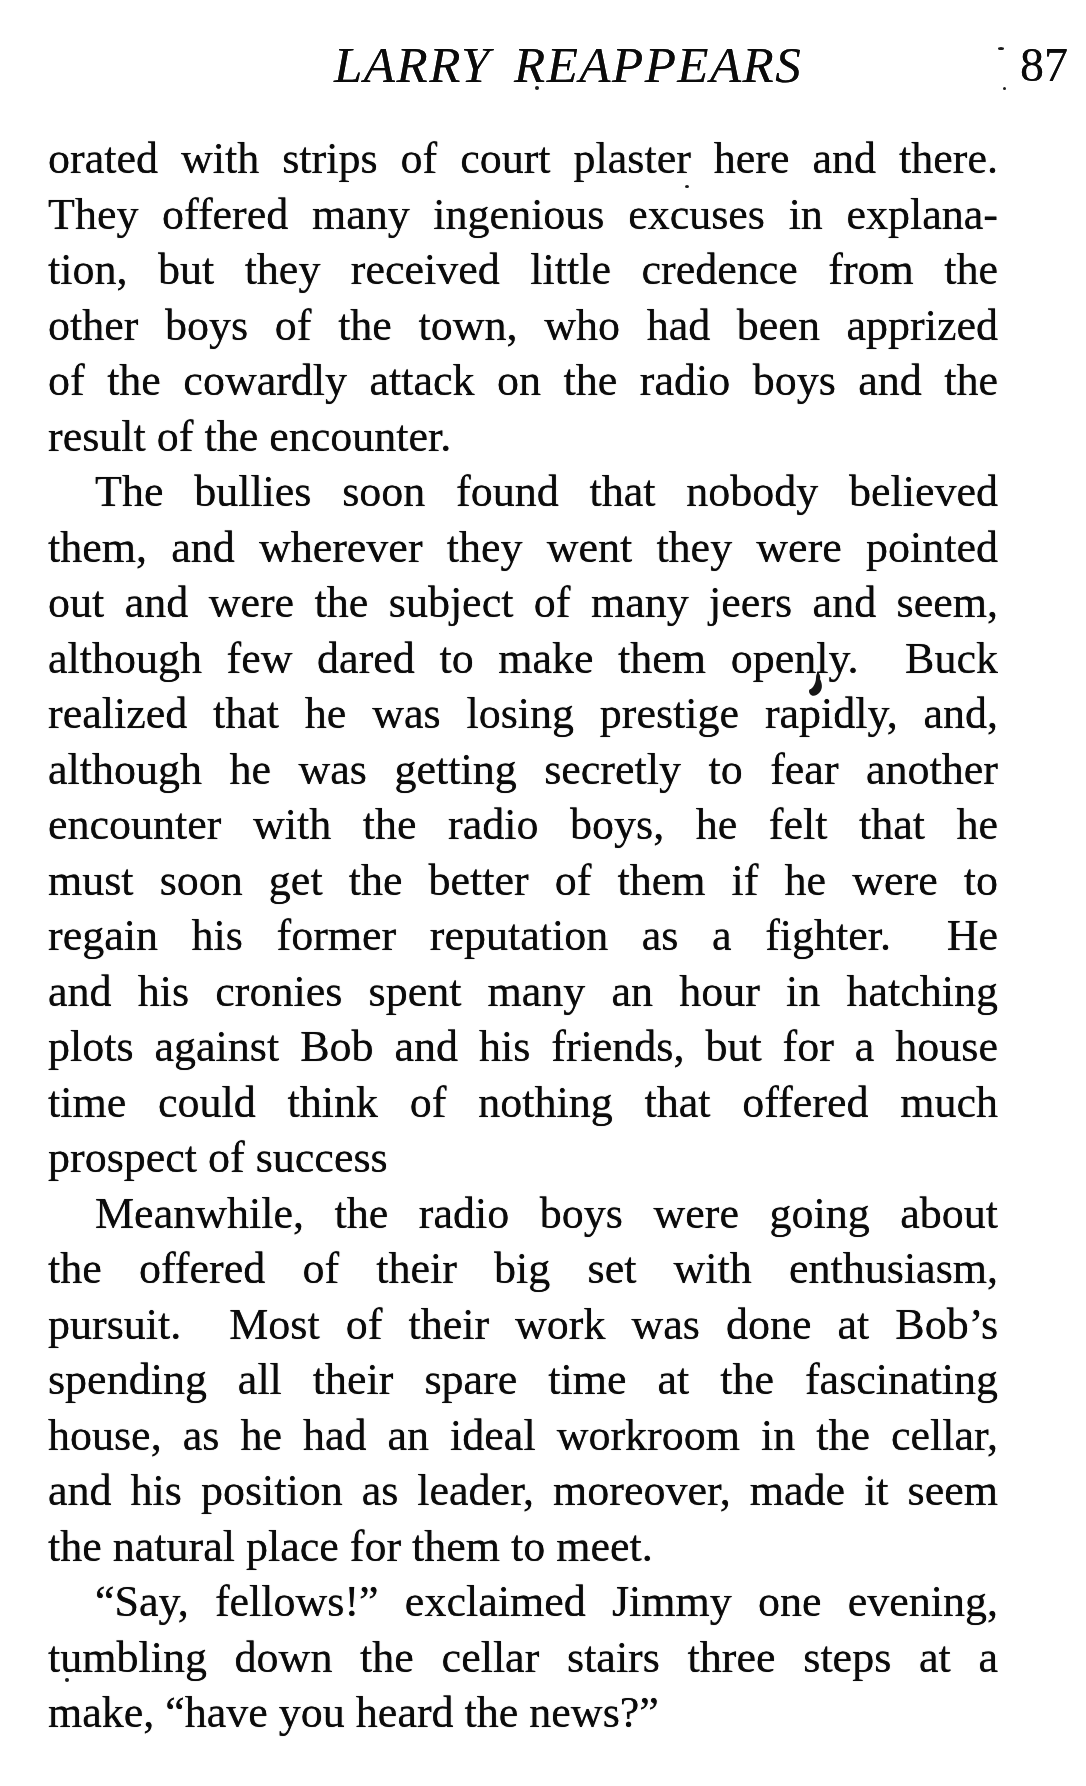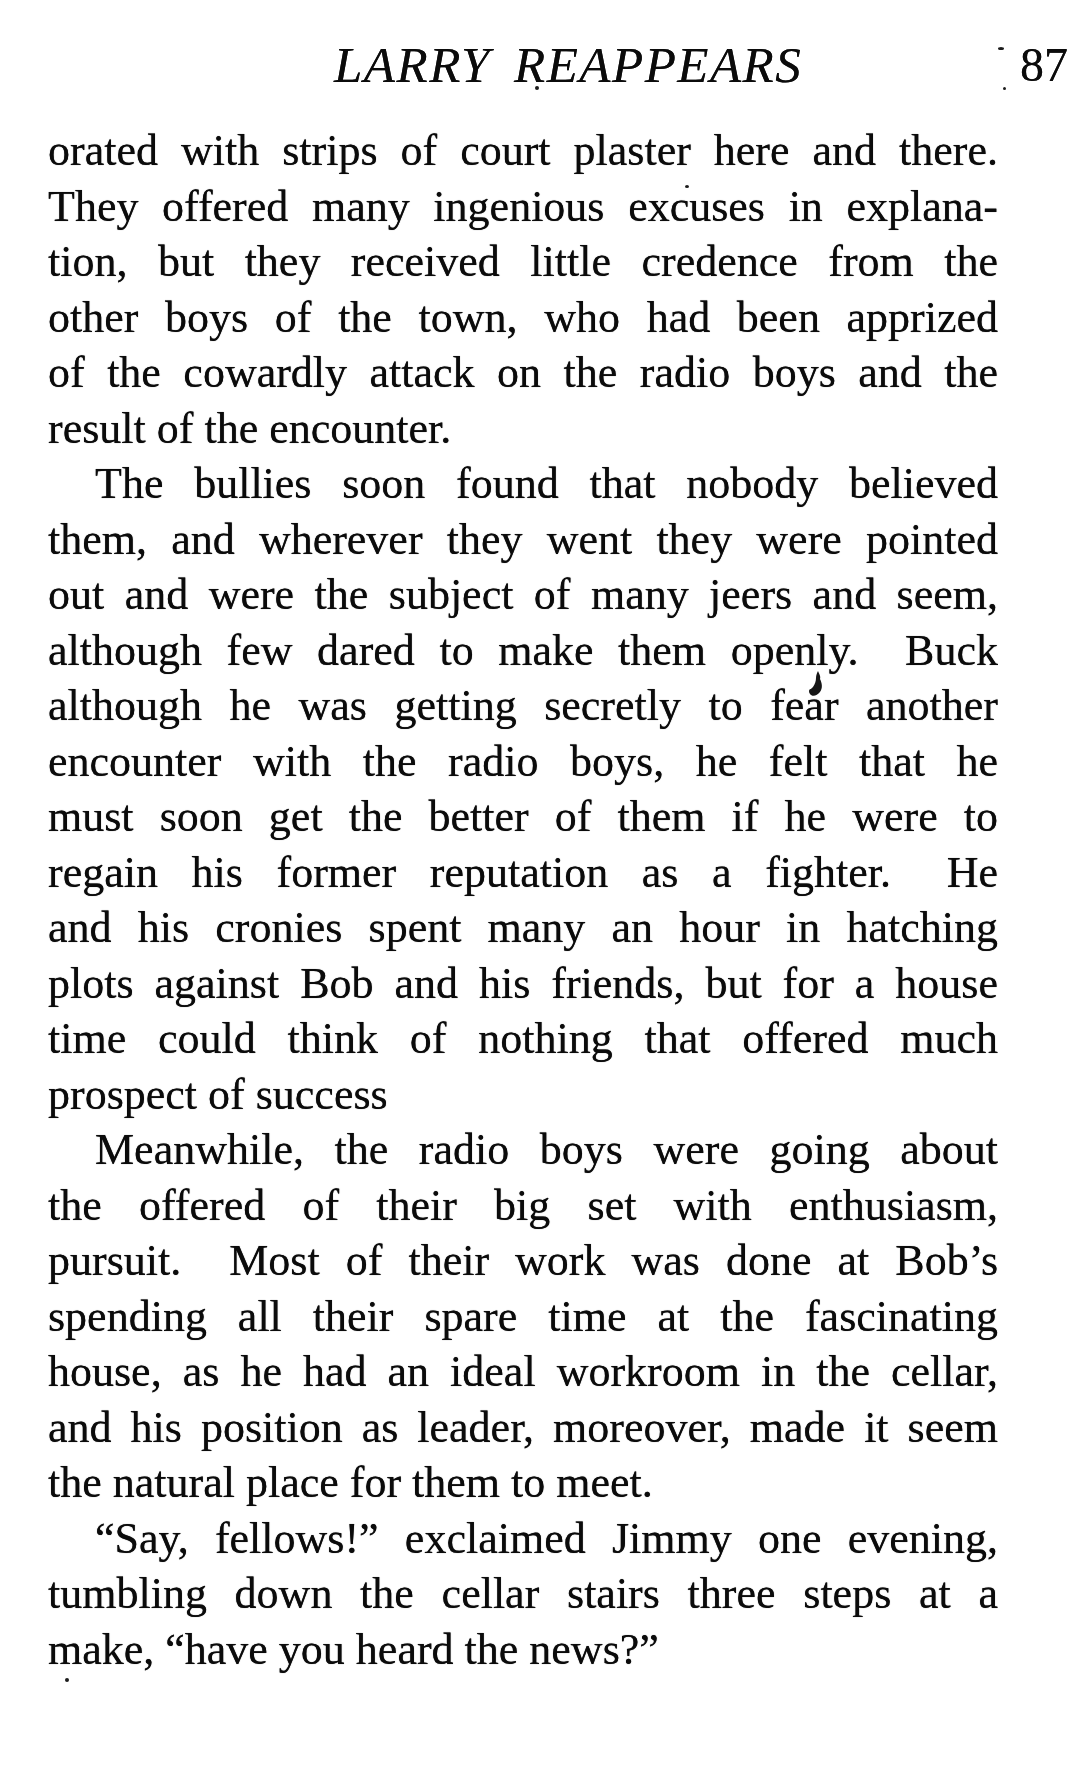--- a/index.html
+++ b/index.html
@@ -35,21 +35,21 @@
     top: 41px;
     font-size: 48px;
     line-height: 1;
     text-shadow: 0 0 0.6px rgba(0,0,0,0.85);
     margin-left: 24px;
   }
   
   .body-text {
     position: absolute;
     left: 48px;
-    top: 123px;
+    top: 131px;
     width: 950px;
   }
   .line {
     font-size: 44px;
     line-height: 55.5px;
     height: 55.5px;
     overflow: hidden;
     text-align: justify;
     text-align-last: justify;
     white-space: normal;
@@ -90,20 +90,21 @@
     <div class="line">They offered many ingenious excuses in explana-</div>
     <div class="line">tion, but they received little credence from the</div>
     <div class="line">other boys of the town, who had been apprized</div>
     <div class="line">of the cowardly attack on the radio boys and the</div>
     <div class="line para-end">result of the encounter.</div>
 
     <div class="line indent">The bullies soon found that nobody believed</div>
     <div class="line">them, and wherever they went they were pointed</div>
     <div class="line">out and were the subject of many jeers and seem,</div>
     <div class="line">although few dared to make them openly.  Buck</div>
+    <div class="line">realized that he was losing prestige rapidly, and,</div>
     <div class="line">although he was getting secretly to fear another</div>
     <div class="line">encounter with the radio boys, he felt that he</div>
     <div class="line">must soon get the better of them if he were to</div>
     <div class="line">regain his former reputation as a fighter.  He</div>
     <div class="line">and his cronies spent many an hour in hatching</div>
     <div class="line">plots against Bob and his friends, but for a house</div>
     <div class="line">time could think of nothing that offered much</div>
     <div class="line para-end">prospect of success</div>
 
     <div class="line indent">Meanwhile, the radio boys were going about</div>

